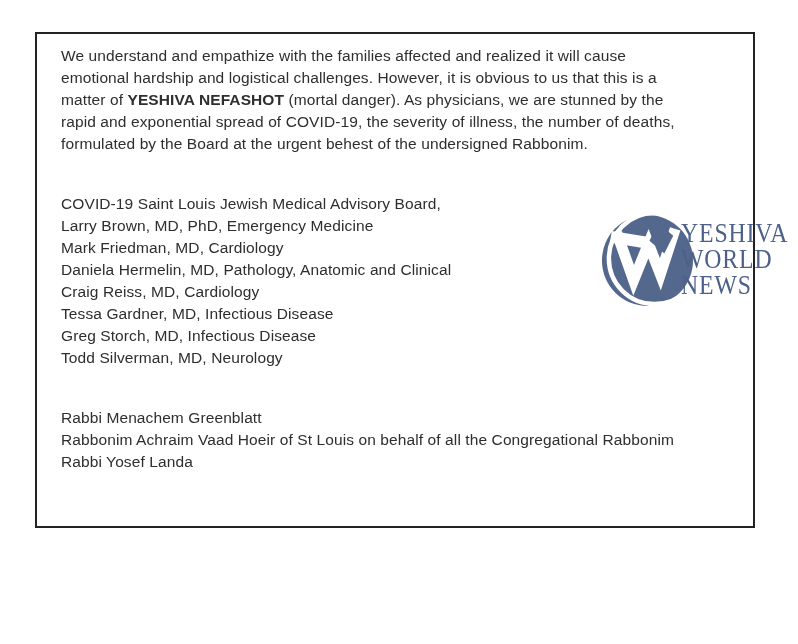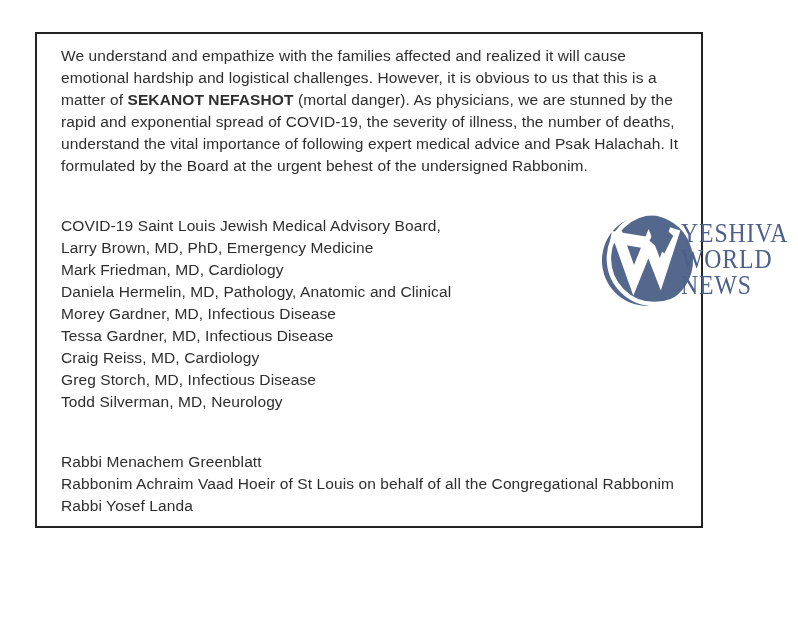--- a/index.html
+++ b/index.html
@@ -11,21 +11,21 @@
     position: relative;
     width: 798px;
     height: 644px;
     overflow: hidden;
     font-family: "Liberation Sans", sans-serif;
   }
   .doc-box {
     position: absolute;
     left: 35px;
     top: 32px;
-    width: 668px;
+    width: 720px;
     height: 496px;
     box-sizing: border-box;
     border: 2px solid #222222;
     background: #ffffff;
     padding: 11px 12px 0 24px;
   }
   .text-block { }
   .block-gap { margin-top: 38px; }
   .text-block .line {
     white-space: pre;
@@ -62,33 +62,31 @@
     white-space: pre;
   }
 </style>
 </head>
 <body>
 
 <div class="doc-box">
   <div class="text-block">
       <div class="line">We understand and empathize with the families affected and realized it will cause</div>
       <div class="line">emotional hardship and logistical challenges. However, it is obvious to us that this is a</div>
-      <div class="line">matter of <b>SEKANOT NEFASHOT</b> (mortal danger). As physicians, we are stunned by the</div>
+      <div class="line">matter of <b>YESHIVA NEFASHOT</b> (mortal danger). As physicians, we are stunned by the</div>
       <div class="line">rapid and exponential spread of COVID-19, the severity of illness, the number of deaths,</div>
-      <div class="line">understand the vital importance of following expert medical advice and Psak Halachah. It</div>
       <div class="line">formulated by the Board at the urgent behest of the undersigned Rabbonim.</div>
     </div>
   <div class="text-block block-gap">
       <div class="line">COVID-19 Saint Louis Jewish Medical Advisory Board,</div>
       <div class="line">Larry Brown, MD, PhD, Emergency Medicine</div>
       <div class="line">Mark Friedman, MD, Cardiology</div>
       <div class="line">Daniela Hermelin, MD, Pathology, Anatomic and Clinical</div>
-      <div class="line">Morey Gardner, MD, Infectious Disease</div>
+      <div class="line">Craig Reiss, MD, Cardiology</div>
       <div class="line">Tessa Gardner, MD, Infectious Disease</div>
-      <div class="line">Craig Reiss, MD, Cardiology</div>
       <div class="line">Greg Storch, MD, Infectious Disease</div>
       <div class="line">Todd Silverman, MD, Neurology</div>
     </div>
   <div class="text-block block-gap">
       <div class="line">Rabbi Menachem Greenblatt</div>
       <div class="line">Rabbonim Achraim Vaad Hoeir of St Louis on behalf of all the Congregational Rabbonim</div>
       <div class="line">Rabbi Yosef Landa</div>
     </div>
 </div>
 

